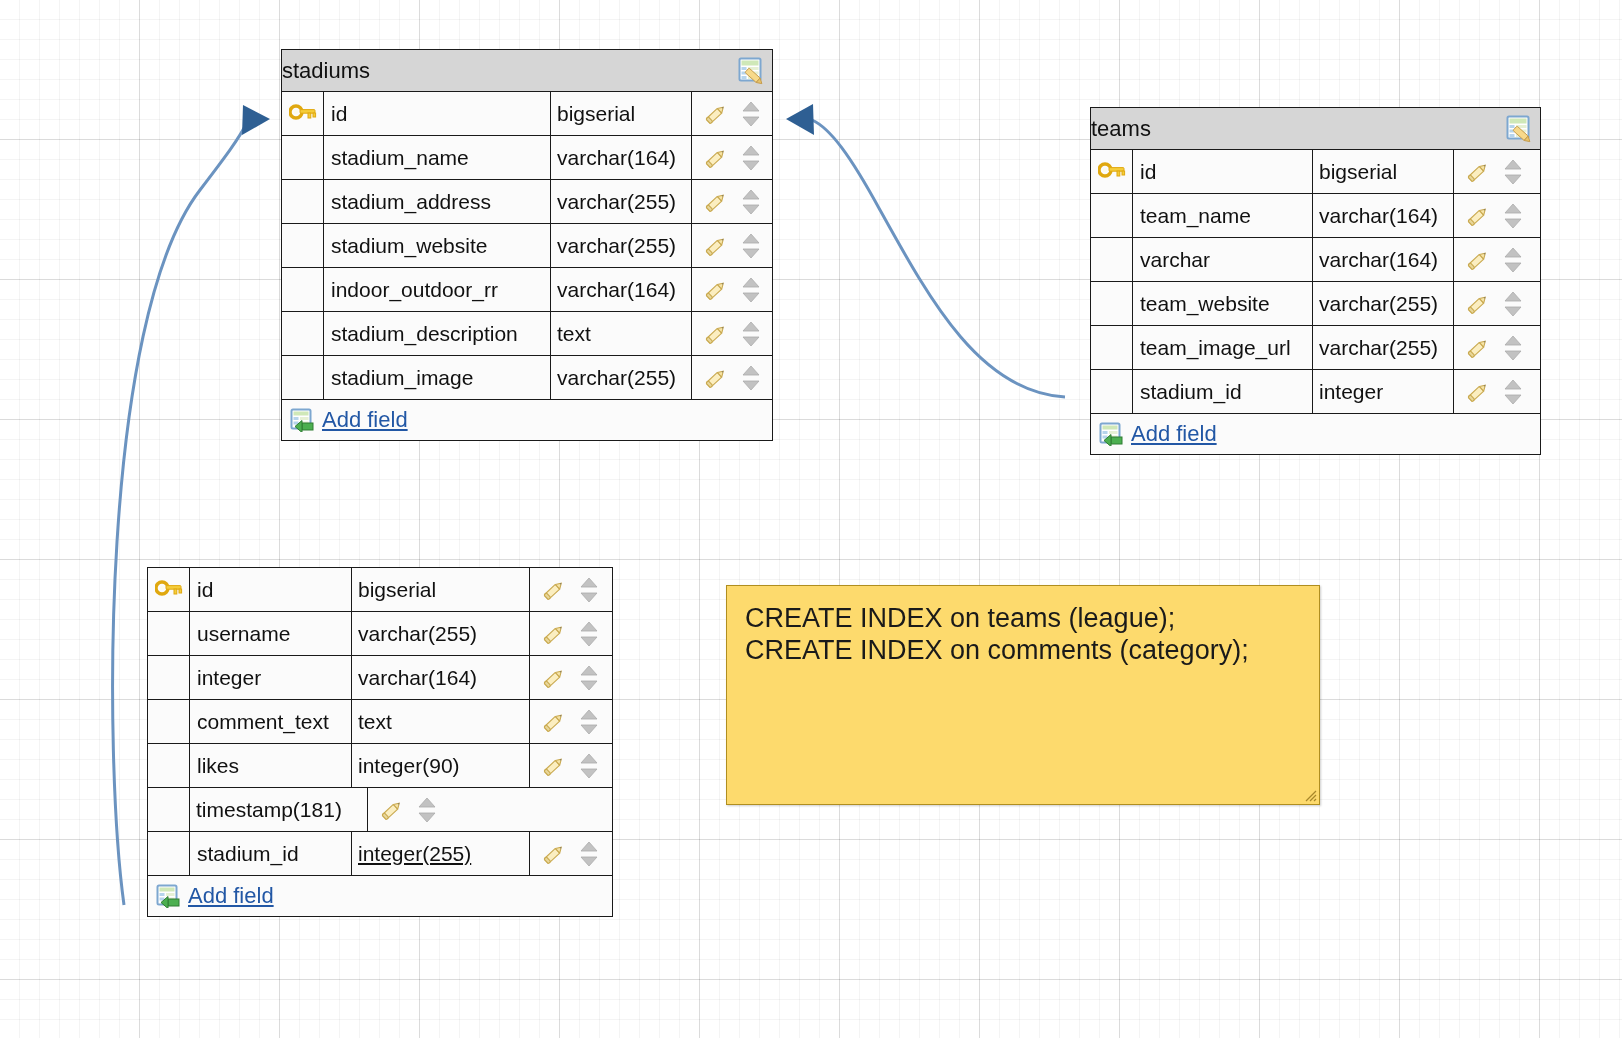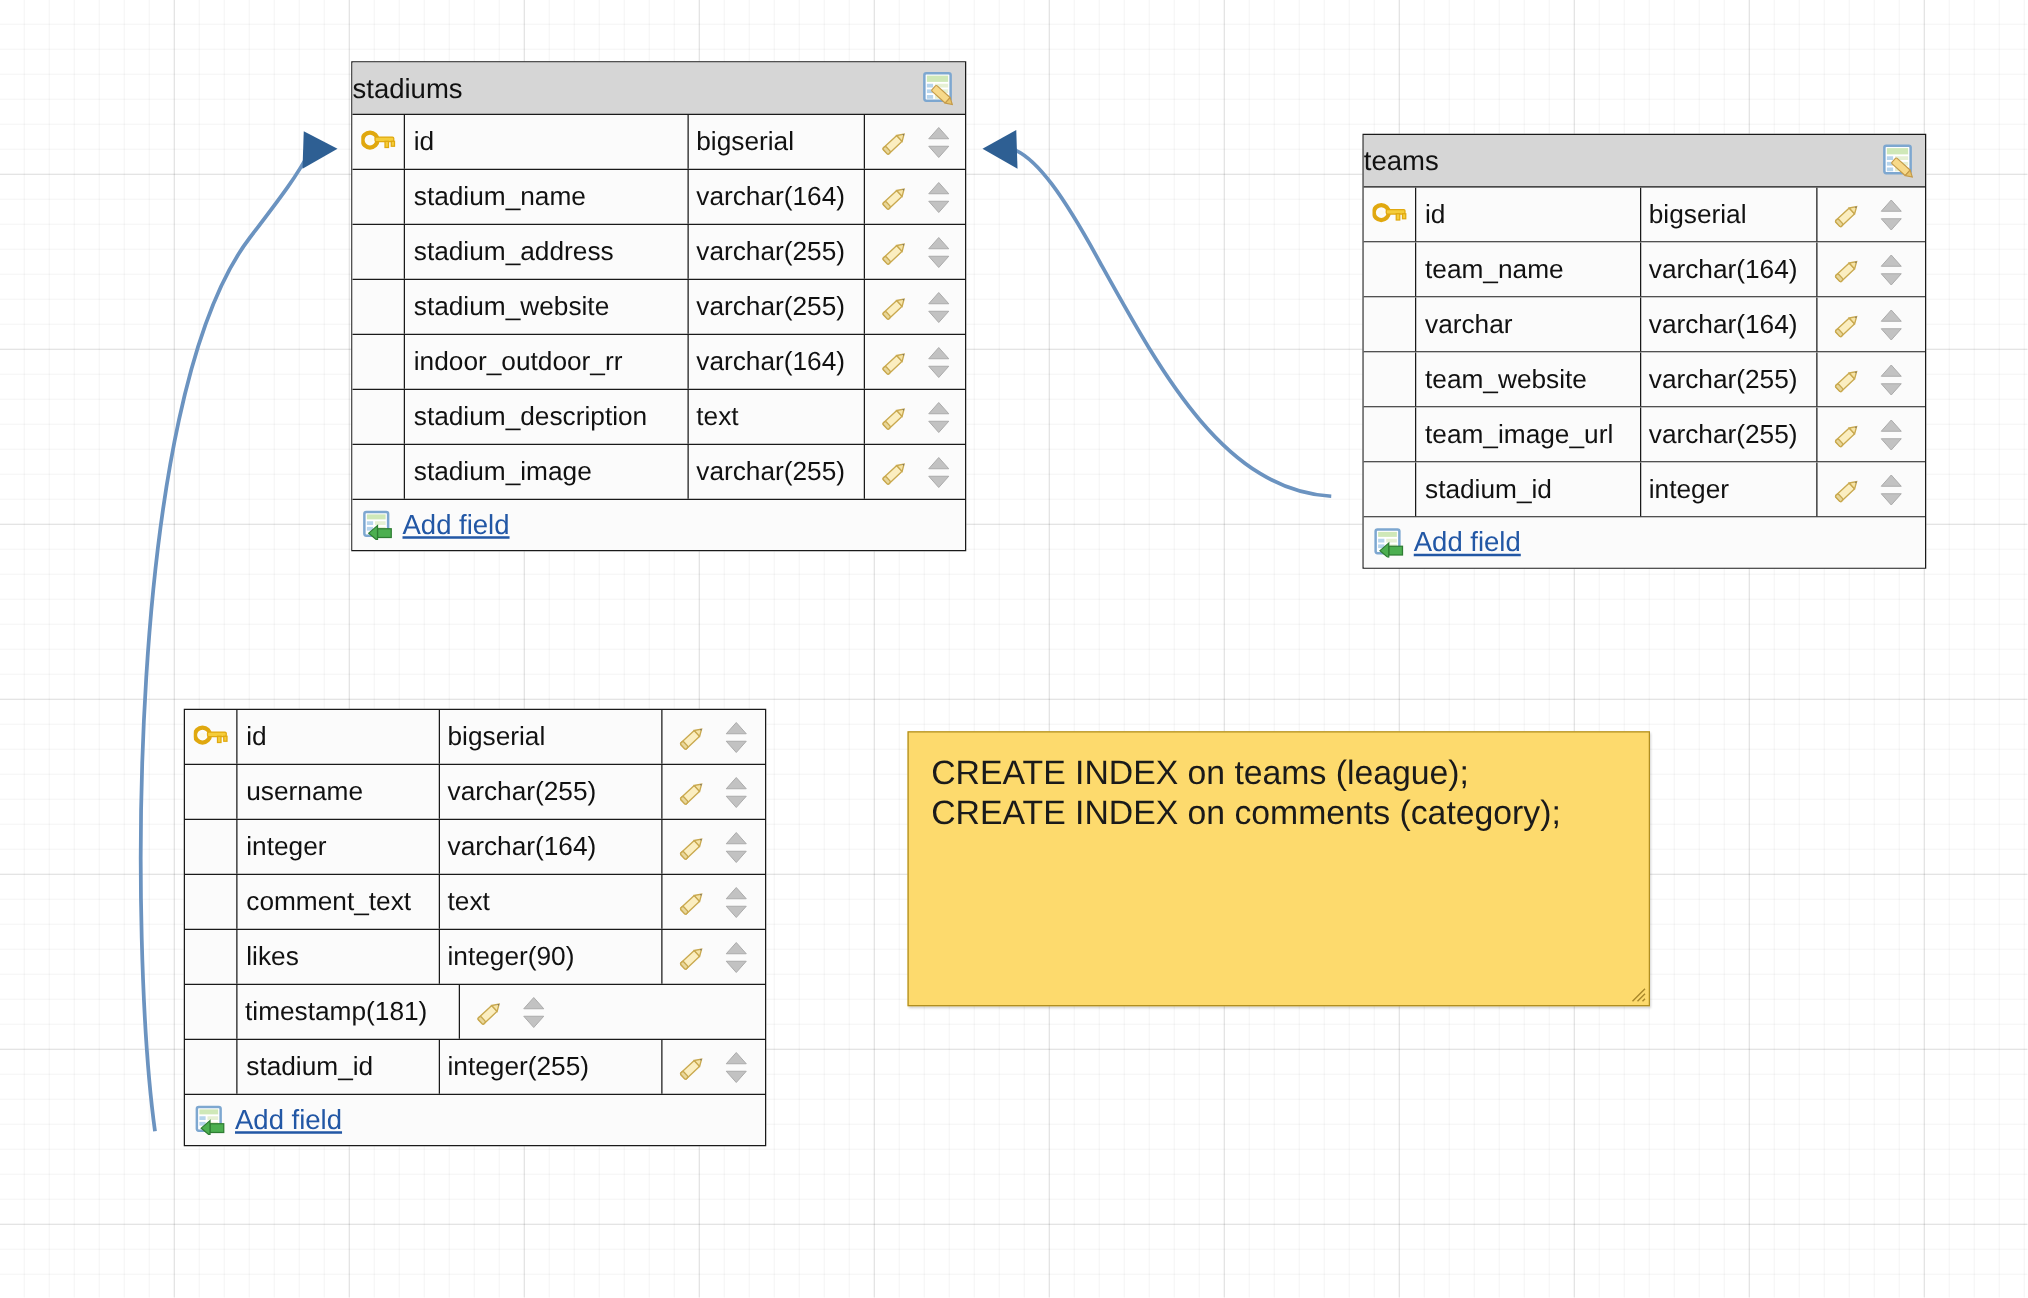--- a/index.html
+++ b/index.html
@@ -720,21 +720,21 @@
               <svg width="20" height="28" viewBox="0 0 20 28">
                 <polygon points="10,2 18,11 2,11" fill="#c2c2c2" stroke="#ababab" stroke-width="0.8"></polygon>
                 <polygon points="10,26 18,17 2,17" fill="#c2c2c2" stroke="#ababab" stroke-width="0.8"></polygon>
               </svg>
             </span>
           </div>
         </div>
         <div class="field-row" style="border-bottom: 1px solid rgb(26, 26, 26);">
           <div class="cell-key"></div>
           <div class="cell-name" style="width: 162px;">stadium_id</div>
-          <div class="cell-type" style="width: 178px;">integer(255)</div>
+          <div class="cell-type" style="width: 178px; text-decoration: underline;">integer(255)</div>
           <div class="cell-tools">
             <span>
               <svg width="26" height="24" viewBox="0 0 26 24">
                 <g transform="translate(3,17) rotate(-43)">
                   <rect x="0" y="0" width="15.5" height="6.4" rx="1.1" fill="#fbeec0" stroke="#c9a94f" stroke-width="1.1"></rect>
                   <rect x="0" y="0" width="3.2" height="6.4" rx="1.1" fill="#e9d79a" stroke="#c9a94f" stroke-width="1.1"></rect>
                   <polygon points="15.5,0 20.6,3.2 15.5,6.4" fill="#f6e4a8" stroke="#c9a94f" stroke-width="1.1"></polygon>
                   <polygon points="19.4,2.4 20.8,3.2 19.4,4.0" fill="#6b6b6b"></polygon>
                 </g>
               </svg>

